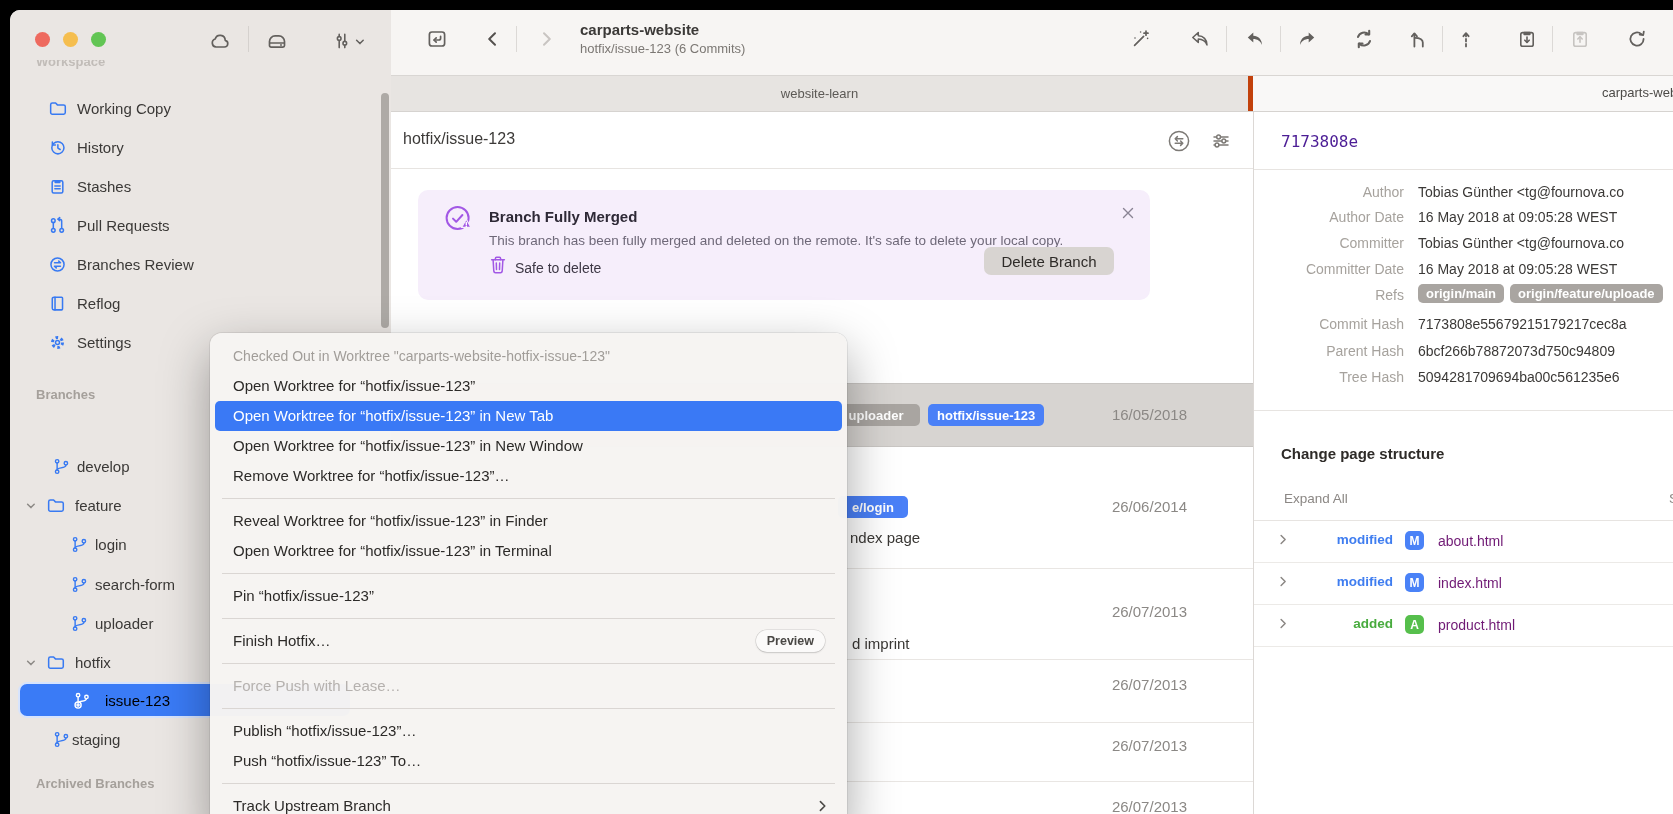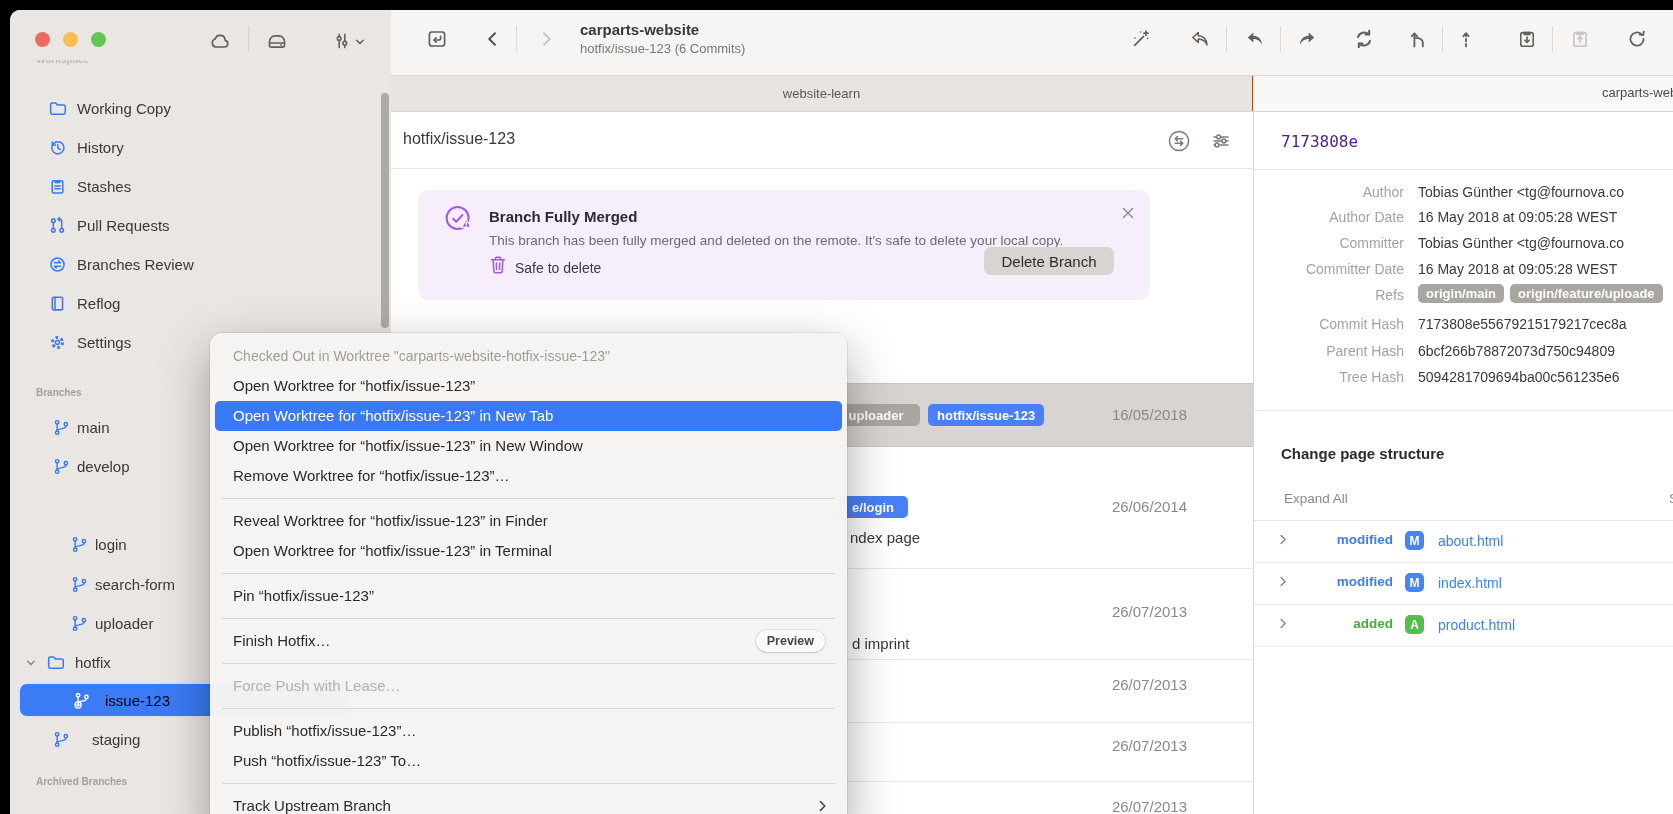--- a/index.html
+++ b/index.html
@@ -7,37 +7,37 @@
   .abs{position:absolute;}
   #window{position:absolute;left:10px;top:10px;width:1680px;height:812px;background:#fff;
     border-top-left-radius:10px;overflow:hidden;}
   
   #sidebar{left:0;top:0;width:381px;height:812px;background:#eae6e3;}
   .tl{width:15px;height:15px;border-radius:50%;top:22px;}
   .tbicon{color:#63605d;}
   .side-item{left:0;width:381px;height:39px;display:flex;align-items:center;}
   .side-item .lbl{font-size:15px;color:#3b3937;}
   .side-icon{color:#387af2;width:19px;height:19px;flex:0 0 19px;}
-  .sec-hdr{font-size:10px;font-weight:700;color:#a5a09b;}
+  .sec-hdr{font-size:13px;font-weight:700;color:#a5a09b;}
   #ws-clip{left:26px;top:50px;width:120px;height:15px;overflow:hidden;opacity:.75;}
   #ws-clip .sec-hdr{margin-top:-6px;display:block;color:#b4afaa;}
   .chev{color:#8d8a86;width:10px;height:10px;}
   #sel-branch{left:8px;top:672px;width:334px;height:36px;background:#3a7bf6;border-radius:9px;
     border:2px solid rgba(255,255,255,.8);box-sizing:border-box;display:flex;align-items:center;}
   #sel-branch .lbl{color:#000000;font-size:15px;}
   #side-scroll{left:371px;top:83px;width:8px;height:235px;border-radius:4px;background:#aeaaa6;}
   
   #toolbar{left:381px;top:0;width:1299px;height:66px;background:#f7f5f3;border-bottom:1px solid #d9d6d3;box-sizing:border-box;}
   .vsep{width:1px;height:26px;background:#dcd9d6;top:16px;}
   #title-wrap{left:189px;top:11px;width:330px;}
   #title-wrap .t1{font-size:15px;font-weight:700;color:#3b3937;display:block;}
   #title-wrap .t2{font-size:13px;color:#7b7773;display:block;margin-top:3px;}
   
   #tabbar{left:381px;top:66px;width:1299px;height:36px;border-bottom:1px solid #d6d3d0;box-sizing:border-box;}
-  #tab-inactive{left:0;top:0;width:862px;height:35px;background:#e7e4e1;border-right:1px solid #c2410c;
+  #tab-inactive{left:0;top:0;width:862px;height:35px;background:#e7e4e1;border-right:5px solid #c2410c;
     display:flex;align-items:center;justify-content:center;box-sizing:border-box;}
   #tab-inactive span{font-size:13px;color:#5c5955;}
   #tab-active{left:862px;top:0;width:437px;height:35px;background:#f9f8f7;}
   #tab-active span{position:absolute;left:349px;top:9px;font-size:13px;color:#4c4a47;white-space:nowrap;}
   
   #branch-panel{left:381px;top:102px;width:862px;height:710px;background:#fff;}
   #bp-header{left:0;top:0;width:862px;height:57px;border-bottom:1px solid #e7e4e1;box-sizing:border-box;}
   #bp-header .name{position:absolute;left:12px;top:18px;font-size:16px;color:#3c3a38;}
   #banner{left:27px;top:78px;width:732px;height:110px;background:#f6eefb;border-radius:10px;}
   #banner .btitle{position:absolute;left:71px;top:18px;font-size:15px;font-weight:700;color:#2e2936;}
@@ -67,21 +67,21 @@
   .frow{position:absolute;left:0;width:437px;height:42px;border-bottom:1px solid #ecea e7;}
   .frow{border-bottom:1px solid #eceae7;}
   .fchev{position:absolute;left:24px;top:14px;color:#8b8784;width:11px;height:11px;}
   .fstatus{position:absolute;left:0;width:139px;text-align:right;top:12px;font-size:13.5px;font-weight:600;}
   .fstatus.mod{color:#3f7df0;}
   .fstatus.add{color:#48ab3e;}
   .fbadge{position:absolute;left:151px;top:11px;width:19px;height:19px;border-radius:5px;color:#fff;
     font-size:12px;font-weight:700;display:flex;align-items:center;justify-content:center;}
   .fbadge.M{background:#4a82f7;}
   .fbadge.A{background:#56bf4c;}
-  .fname{position:absolute;left:184px;top:13px;font-size:14px;color:#3b82f6;}
+  .fname{position:absolute;left:184px;top:13px;font-size:14px;color:#701a75;}
   
   #menu{left:200px;top:323px;width:637px;height:500px;background:rgba(246,244,242,.98);
     border-radius:12px 12px 0 0;box-shadow:0 18px 50px rgba(0,0,0,.35),0 0 0 1px rgba(0,0,0,.07);
     padding-top:8px;box-sizing:border-box;z-index:60;}
   .mi{height:30px;line-height:30px;font-size:15px;color:#2c2a28;padding-left:23px;position:relative;}
   .mi.hdr{color:#a19d99;font-size:14px;}
   .mi.hl{background:#3a79f5;color:#fff;margin:0 5px;padding-left:18px;border-radius:5px;}
   .mi.dis{color:#b5b1ae;}
   .msep{height:1px;background:#dad6d3;margin:7px 12px;}
   #preview-pill{position:absolute;right:22px;top:4px;height:22px;padding:0 11px;background:#fbfaf9;
@@ -382,35 +382,40 @@
       <span class="side-icon icw" style="left:38px;">
           <svg width="19" height="19">
             <use href="#i-gear"></use>
           </svg>
         </span>
       <span class="lbl abs" style="left:67px;">Settings</span>
     </div>
 
     <span class="abs sec-hdr" style="left:26px;top:377px;">Branches</span>
 
-    <div class="abs side-item" style="top:398px;">
-      <span class="side-icon icw" style="left:42px;">
-          <svg width="19" height="19">
-            <use href="#i-branch"></use>
-          </svg>
-        </span>
-      <span class="lbl abs" style="left:67px;">main</span>
-    </div>
     <div class="abs side-item" style="top:437px;">
       <span class="side-icon icw" style="left:42px;">
           <svg width="19" height="19">
             <use href="#i-branch"></use>
           </svg>
         </span>
       <span class="lbl abs" style="left:67px;">develop</span>
+    </div>
+    <div class="abs side-item" style="top:476px;">
+      <span class="chev icw" style="left:16px;top:15px;">
+          <svg width="10" height="10">
+            <use href="#i-chev-down"></use>
+          </svg>
+        </span>
+      <span class="side-icon icw" style="left:36px;">
+          <svg width="19" height="19">
+            <use href="#i-folder"></use>
+          </svg>
+        </span>
+      <span class="lbl abs" style="left:65px;">feature</span>
     </div>
     <div class="abs side-item" style="top:515px;">
       <span class="side-icon icw" style="left:60px;">
           <svg width="19" height="19">
             <use href="#i-branch"></use>
           </svg>
         </span>
       <span class="lbl abs" style="left:85px;">login</span>
     </div>
     <div class="abs side-item" style="top:555px;">
@@ -449,21 +454,21 @@
           </svg>
         </span>
       <span class="lbl abs" style="left:85px;">issue-123</span>
     </div>
     <div class="abs side-item" style="top:710px;">
       <span class="side-icon icw" style="left:42px;">
           <svg width="19" height="19">
             <use href="#i-branch"></use>
           </svg>
         </span>
-      <span class="lbl abs" style="left:82px;">staging</span>
+      <span class="lbl abs" style="left:62px;">staging</span>
     </div>
     <span class="abs sec-hdr" style="left:26px;top:766px;">Archived Branches</span>
 
     <div id="side-scroll" class="abs"></div>
   </div>
 
   <div id="toolbar" class="abs">
     <div class="abs icw tbicon" style="left:35px;top:18px;">
         <svg width="22" height="22">
           <use href="#i-open-repo"></use>

